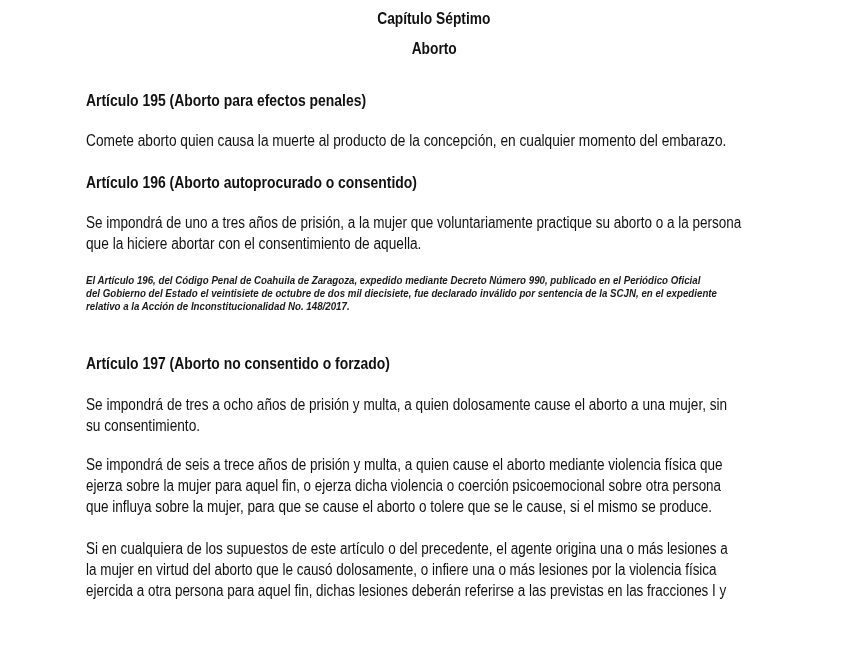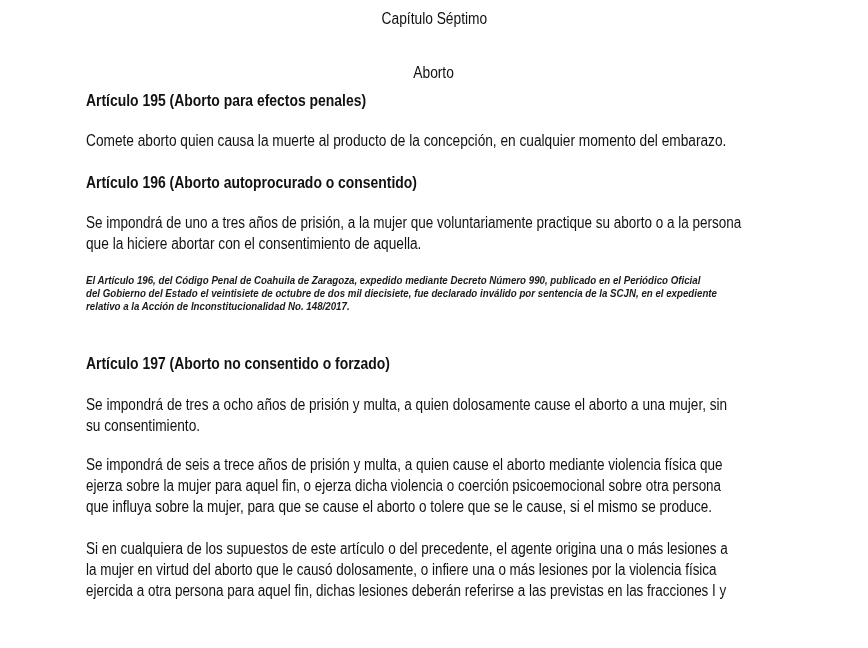--- a/index.html
+++ b/index.html
@@ -1,34 +1,34 @@
 <!DOCTYPE html>
 <html><head>
 <meta charset="utf-8">
 <style>
   html, body { margin: 0; padding: 0; background: #ffffff; }
   body { width: 868px; height: 648px; overflow: hidden; position: relative; font-family: "Liberation Sans", sans-serif; color: #111; }
   .line { position: absolute; white-space: nowrap; transform-origin: left top; }
   .center { position: absolute; left: 0; width: 868px; text-align: center; white-space: nowrap; }
   .center span { display: inline-block; transform: scaleX(0.86); transform-origin: center top; }
-  .title { font-weight: normal; font-size: 16px; }
+  .title { font-weight: bold; font-size: 16px; }
   .heading { font-weight: bold; font-size: 16px; }
   .body { font-size: 16px; }
   .note { font-weight: bold; font-style: italic; font-size: 10.5px; color: #1a1a1a; }
 </style>
 </head>
 <body>
 
 <div>
 
   <div class="center title" style="top:10px;">
     <span>Capítulo Séptimo</span>
   </div>
 
-  <div class="center title" style="top:64px;">
+  <div class="center title" style="top:40px;">
     <span>Aborto</span>
   </div>
 
   <div>
     <div class="line heading" style="left:86px; top:92px; transform:scaleX(0.87);">Artículo 195 (Aborto para efectos penales)</div>
     <div class="line body" style="left:86px; top:132px; transform:scaleX(0.855);">Comete aborto quien causa la muerte al producto de la concepción, en cualquier momento del embarazo.</div>
   </div>
 
   <div>
     <div class="line heading" style="left:86px; top:174px; transform:scaleX(0.87);">Artículo 196 (Aborto autoprocurado o consentido)</div>

